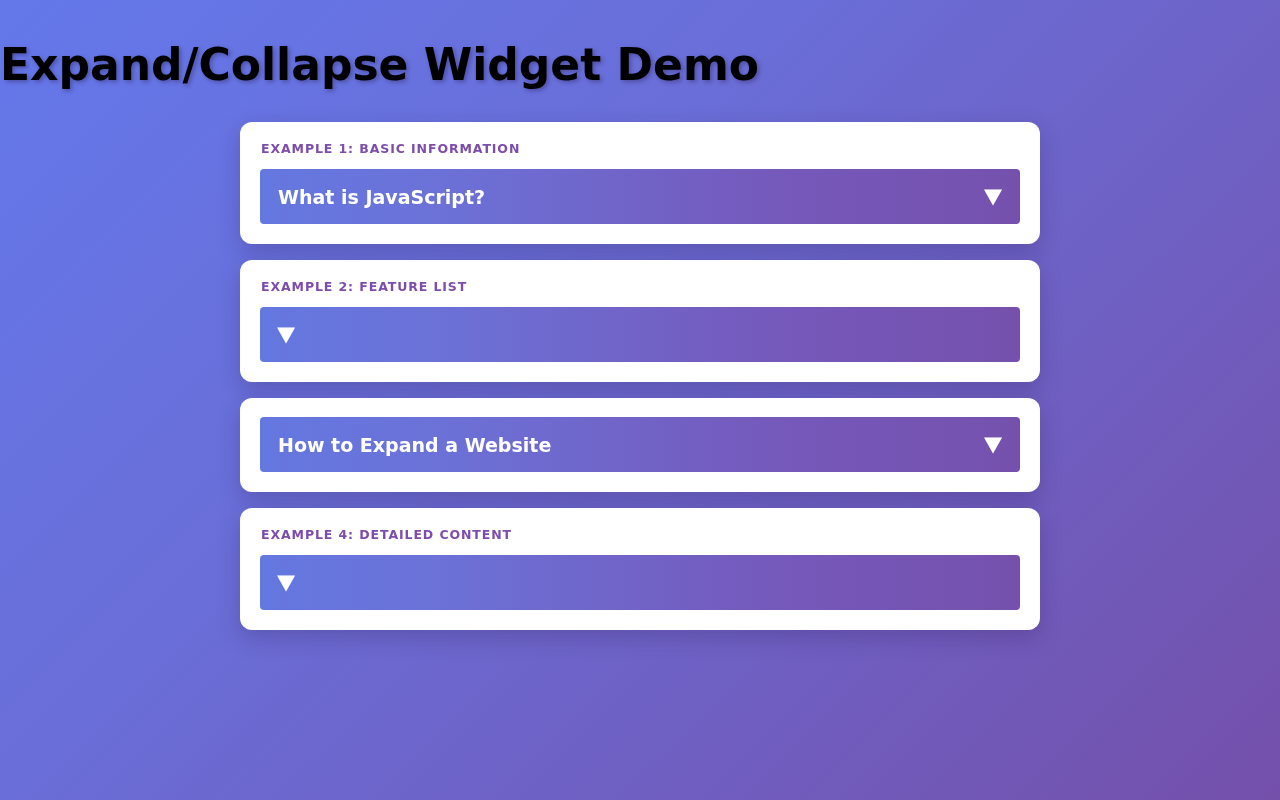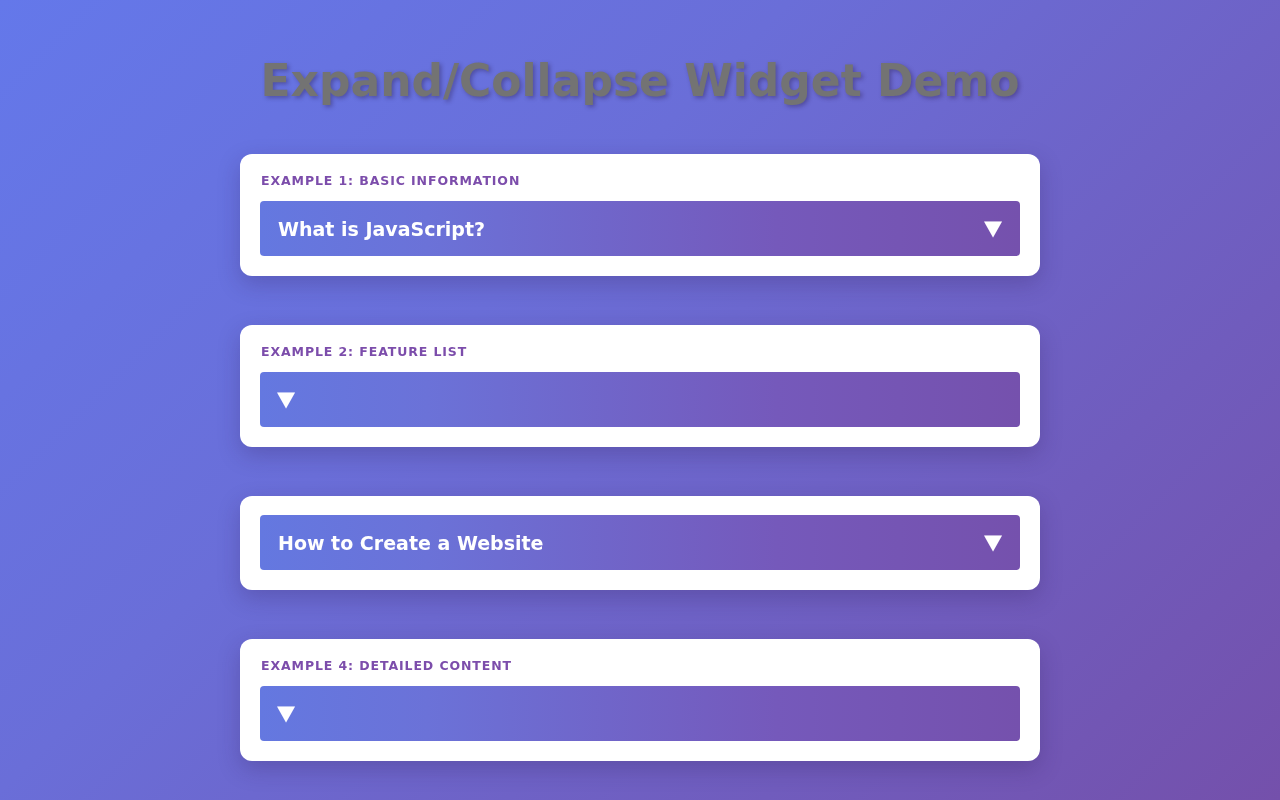--- a/index.html
+++ b/index.html
@@ -20,40 +20,39 @@
   }
 
   .page {
     width: 1280px;
     height: 800px;
     position: relative;
   }
 
   
   .page-title {
-    margin: 16px;
+    margin: 0;
     padding-top: 38px;
-    text-align: center;
-    color: #737373;
+    color: #000000;
     font-family: "DejaVu Sans", "Liberation Sans", sans-serif;
     font-size: 44px;
     font-weight: bold;
     line-height: 54px;
     letter-spacing: 0px;
     text-shadow: 2px 2px 4px rgba(40, 24, 70, 0.38);
   }
 
   
   .cards {
     width: 800px;
     margin: 0 auto;
     padding-top: 30px;
     display: flex;
     flex-direction: column;
-    gap: 49px;
+    gap: 16px;
   }
 
   .card {
     background: #ffffff;
     border-radius: 12px;
     padding: 19px 20px 20px 20px;
     box-shadow: 0 8px 22px rgba(47, 26, 82, 0.25);
   }
 
   .card-label {
@@ -121,21 +120,21 @@
     <section class="card">
       <span class="card-label">EXAMPLE 2: FEATURE LIST</span>
       <div class="accordion-header">
         <span class="accordion-arrow">▼</span>
       </div>
 
     </section>
 
     <section class="card">
       <div class="accordion-header">
-        <span class="accordion-title">How to Create a Website</span>
+        <span class="accordion-title">How to Expand a Website</span>
         <span class="accordion-arrow">▼</span>
       </div>
 
     </section>
 
     <section class="card">
       <span class="card-label">EXAMPLE 4: DETAILED CONTENT</span>
       <div class="accordion-header">
         <span class="accordion-arrow">▼</span>
       </div>

